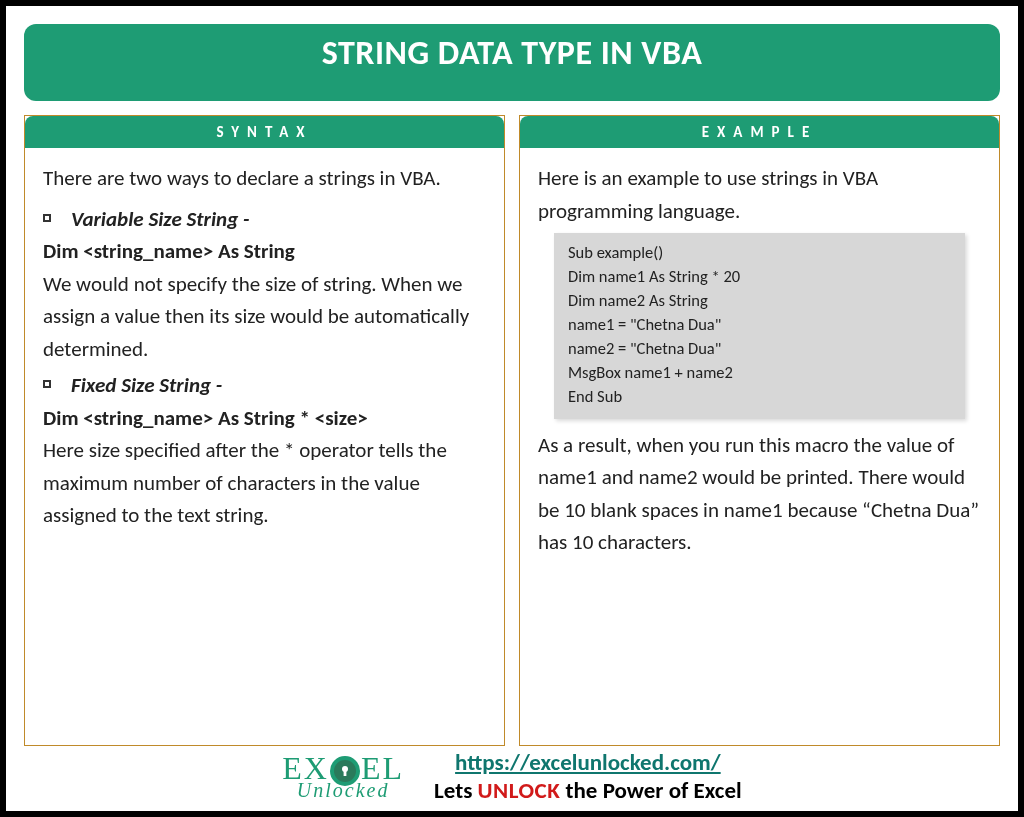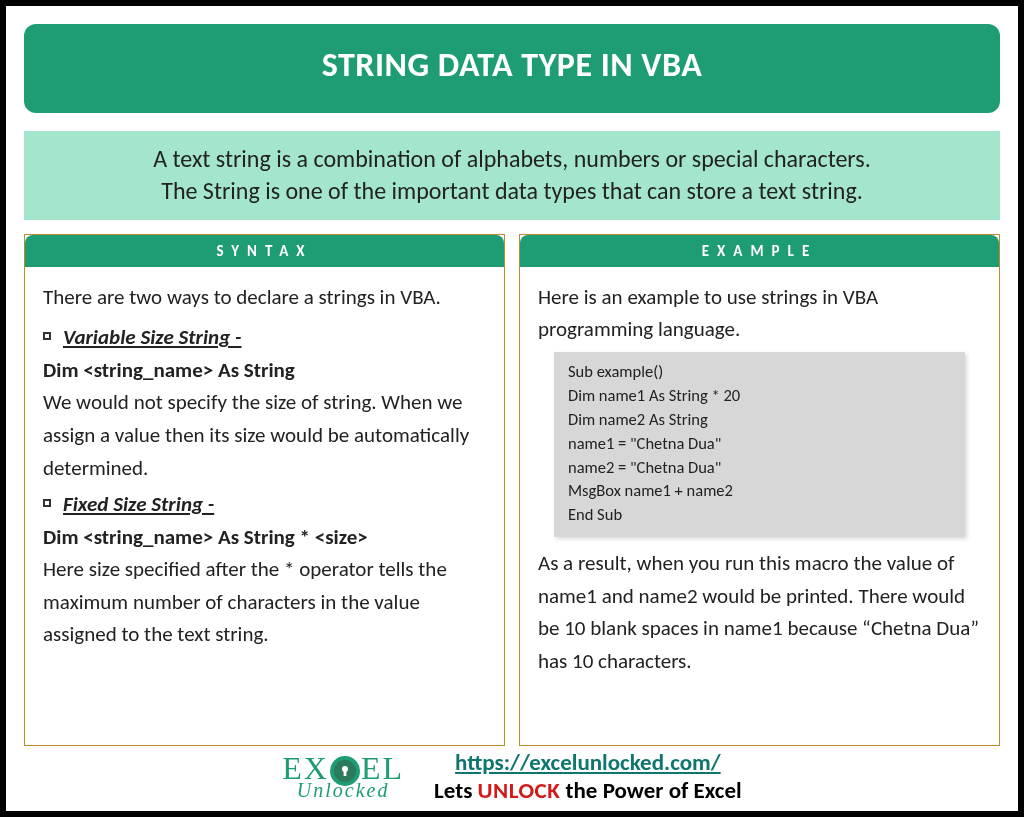--- a/index.html
+++ b/index.html
@@ -19,21 +19,21 @@
     display: flex;
     flex-direction: column;
   }
   .title-bar {
     background: #1b9e77;
     background: #1e9c74;
     color: #fff;
     font-weight: 700;
     font-size: 34px;
     text-align: center;
-    padding: 20px 10px 28px;
+    padding: 8px 10px 28px;
     border-radius: 12px;
     letter-spacing: 0.5px;
   }
   .intro {
     margin-top: 18px;
     background: #a4e6cb;
     color: #222;
     font-size: 24px;
     text-align: center;
     padding: 12px 26px;
@@ -77,21 +77,21 @@
   }
   .bullet-sq {
     width: 8px; height: 8px;
     border: 2px solid #333;
     margin-top: 11px;
     flex-shrink: 0;
   }
   .b-title {
     font-weight: 700;
     font-style: italic;
-    text-decoration: underline;
+    margin-left: 8px;
   }
   .b-decl {
     font-weight: 700;
   }
   .code-block {
     background: #d7d7d7;
     font-size: 16.5px;
     line-height: 1.45;
     padding: 8px 14px 10px;
     margin: 6px 16px 10px;
@@ -162,24 +162,20 @@
   .unlock-word { color: #d11a1a; font-weight: 900; letter-spacing: 0.5px; }
   .pline { margin-bottom: 8px; }
 </style>
 </head>
 <body>
 
 <div class="outer">
 
   <div class="title-bar">STRING DATA TYPE IN VBA</div>
 
-  <div class="intro">
-    <div>A text string is a combination of alphabets, numbers or special characters.</div>
-    <div>The String is one of the important data types that can store a text string.</div>
-  </div>
 
   <div class="columns">
 
     <div class="col">
       <div class="col-header">SYNTAX</div>
       <div class="col-body">
         <div class="pline">There are two ways to declare a strings in VBA.</div>
 
         <div class="bullet-row">
           <span class="bullet-sq"></span>

